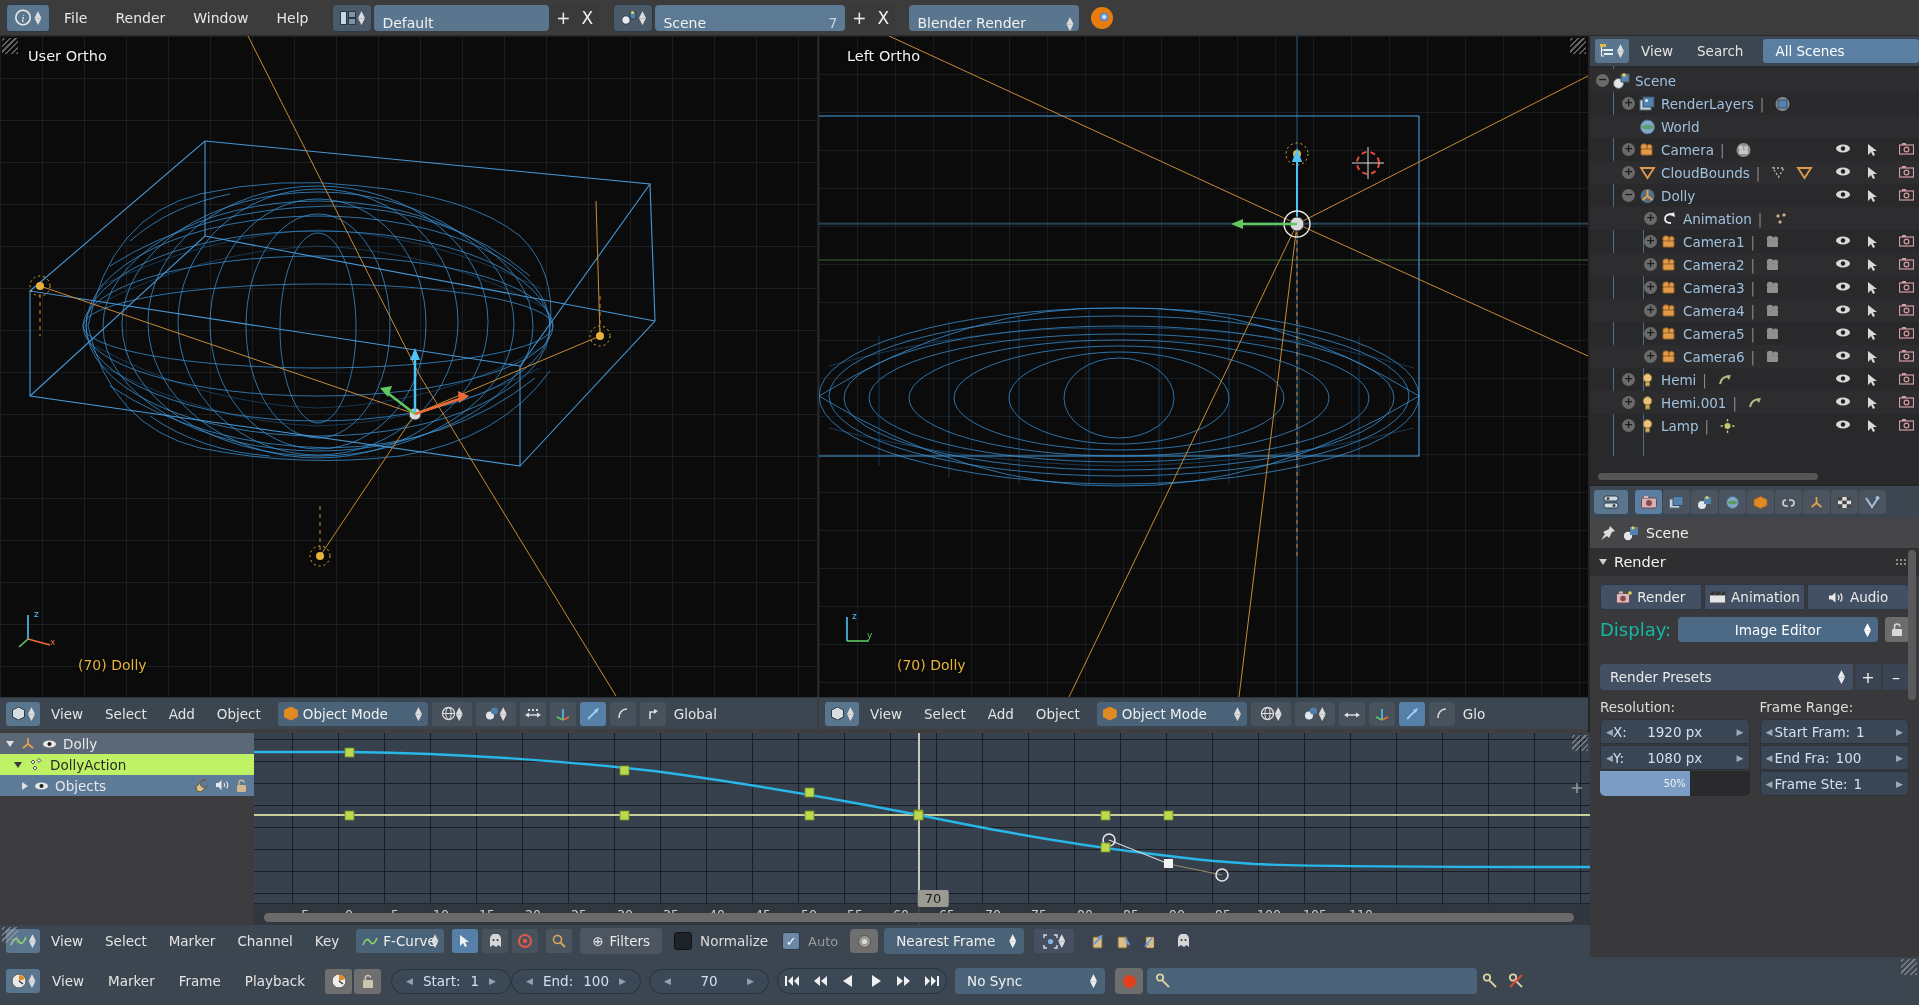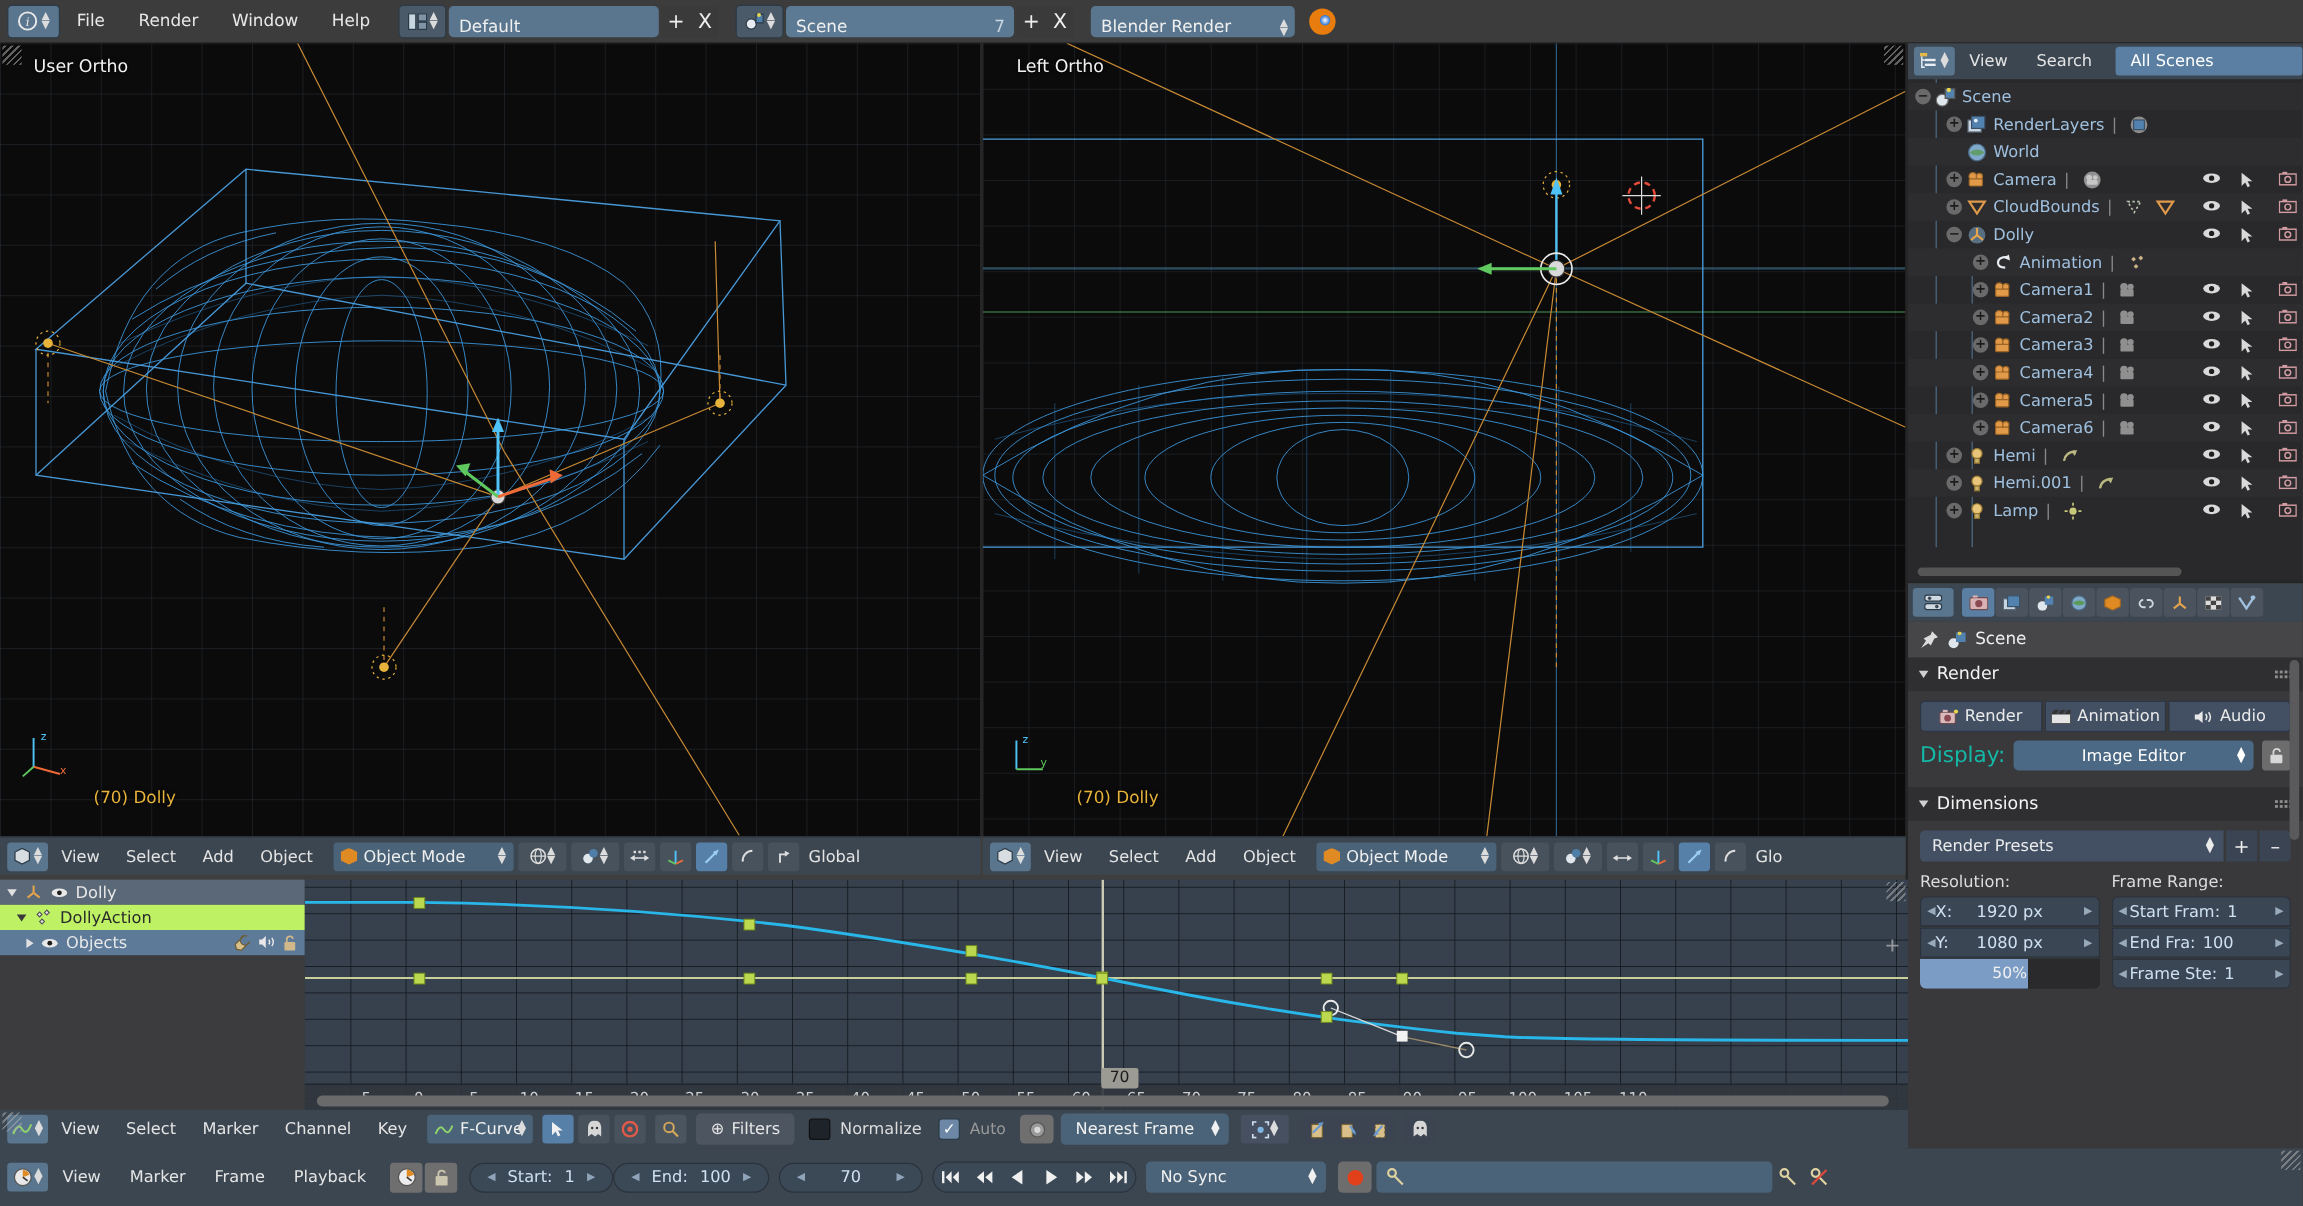--- a/index.html
+++ b/index.html
@@ -228,21 +228,21 @@
     font-size: 13.5px; color: #cfe0f0; margin-bottom: 1px;
   }
   .numfield.top { border-radius: 5px 5px 0 0; }
   .numfield.bot { border-radius: 0 0 5px 5px; }
   .numfield .lab { position:absolute; left: 12px; }
   .numfield .arr-l { position:absolute; left:5px; font-size:9px; color:#9ab; }
   .numfield .arr-r { position:absolute; right:5px; font-size:9px; color:#9ab; }
   .pctbar {
     height: 25px; border-radius: 0 0 5px 5px; background: #2a2a2c; position: relative;
     display:flex; align-items:center; justify-content:center; overflow:hidden;
-    font-size: 13px; color: #f0f0f0;
+    font-size: 10px; color: #f0f0f0;
   }
   .pctbar .fill { position:absolute; left:0; top:0; bottom:0; width: 60%; background: #7b9cc4; }
   .pctbar .txt { position: relative; }
   .p-scroll {
     position: absolute; right: 3px; top: 64px; width: 8px; height: 150px;
     background: #5a5a5c; border-radius: 4px;
   }
 
   
   #ge-header {
@@ -1404,25 +1404,20 @@
         </div>
         <div class="lock-btn">
           <svg width="14" height="14" viewBox="0 0 14 14">
               <rect x="2" y="6" width="10" height="7" rx="1" fill="#d8d8d8"></rect>
               <path d="M4.5 6 L4.5 4 A2.6 2.6 0 0 1 10 3.5" fill="none" stroke="#d8d8d8" stroke-width="1.5"></path>
             </svg>
         </div>
       </div>
     </div>
 
-    <div class="panel-head">
-      <span class="tri down"></span>
-      <span>Dimensions</span>
-      <span class="grip"></span>
-    </div>
     <div class="panel-body">
       <div class="preset-row">
         <div class="preset-field">
           <span>Render Presets</span>
           <span class="sp">▲<br>▼</span>
         </div>
         <div class="pm-btn">+</div>
         <div class="pm-btn last">–</div>
       </div>
       <div class="two-col">

